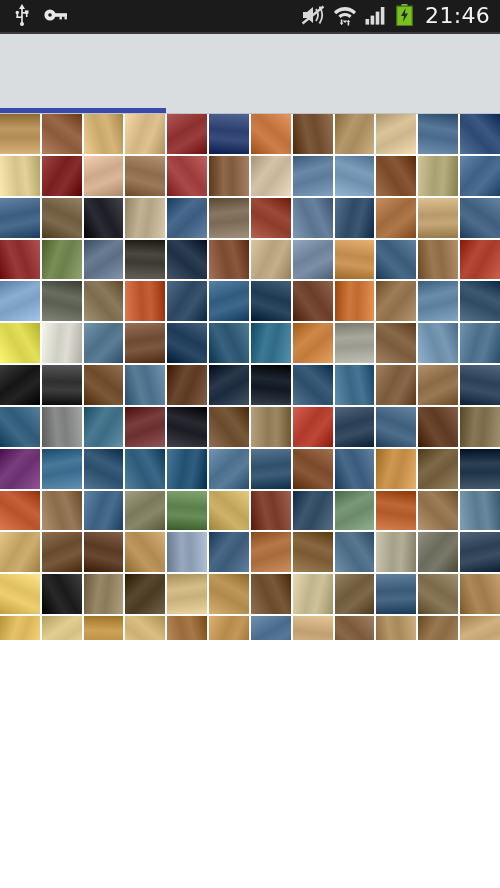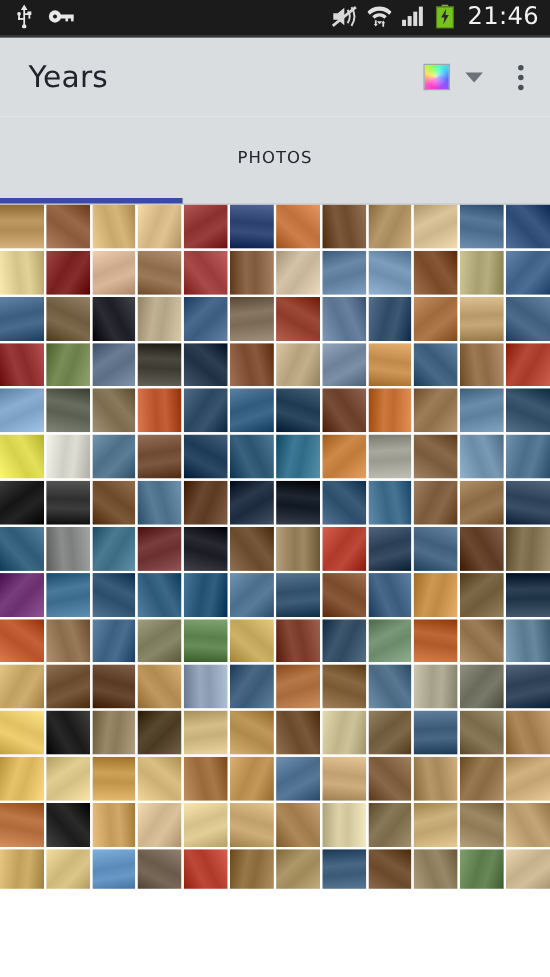--- a/index.html
+++ b/index.html
@@ -4,21 +4,21 @@
 <style>
   * { box-sizing: border-box; margin: 0; padding: 0; }
   html, body {
     width: 500px; height: 888px;
     background: #fff;
     font-family: "Liberation Sans", sans-serif;
     overflow: hidden;
   }
   #app {
     position: relative;
-    width: 500px; height: 808px;
+    width: 500px; height: 640px;
     overflow: hidden;
     background: #ffffff;
     text-align: right;
   }
 
   
   .statusbar {
     height: 34px;
     background: #1b1b1b;
     display: flex;
@@ -224,37 +224,22 @@
         <svg width="17" height="22" viewBox="0 0 17 22">
           <rect x="5.5" y="0" width="6" height="2.6" fill="#8aa84a"></rect>
           <rect x="0.8" y="2.2" width="15.4" height="19.4" fill="#77c21f" stroke="#4e7a14" stroke-width="1.2"></rect>
           <path d="M9.6 4 L5 12 h3 l-1 6 l5-8.4 h-3 Z" fill="#2a2a2a"></path>
         </svg>
       </span>
       <span class="sb-time">21:46</span>
     </div>
   </div>
 
-  <div class="appbar">
-    <div class="appbar-title">Years</div>
-    <div class="appbar-actions">
-      <span class="color-wheel"></span>
-      <span class="chev-down"></span>
-      <span class="overflow">
-        <i></i>
-          <i></i>
-          <i></i>
-      </span>
-    </div>
-  </div>
 
   <div class="tabbar">
-    <div class="tab">
-      <span>PHOTOS</span>
-    </div>
     <div class="tab-indicator"></div>
   </div>
 
 
   <div class="grid" id="photo-grid">
       <div class="thumb">
         <div class="inner" style="background: linear-gradient(0deg, rgb(214, 177, 122) 0%, rgb(176, 139, 84) 42%, rgb(190, 153, 98) 63%, rgb(142, 105, 50) 100%);"></div>
       </div>
       <div class="thumb">
         <div class="inner" style="background: linear-gradient(37deg, rgb(176, 128, 97) 0%, rgb(138, 90, 59) 42%, rgb(152, 104, 73) 63%, rgb(104, 56, 25) 100%);"></div>

